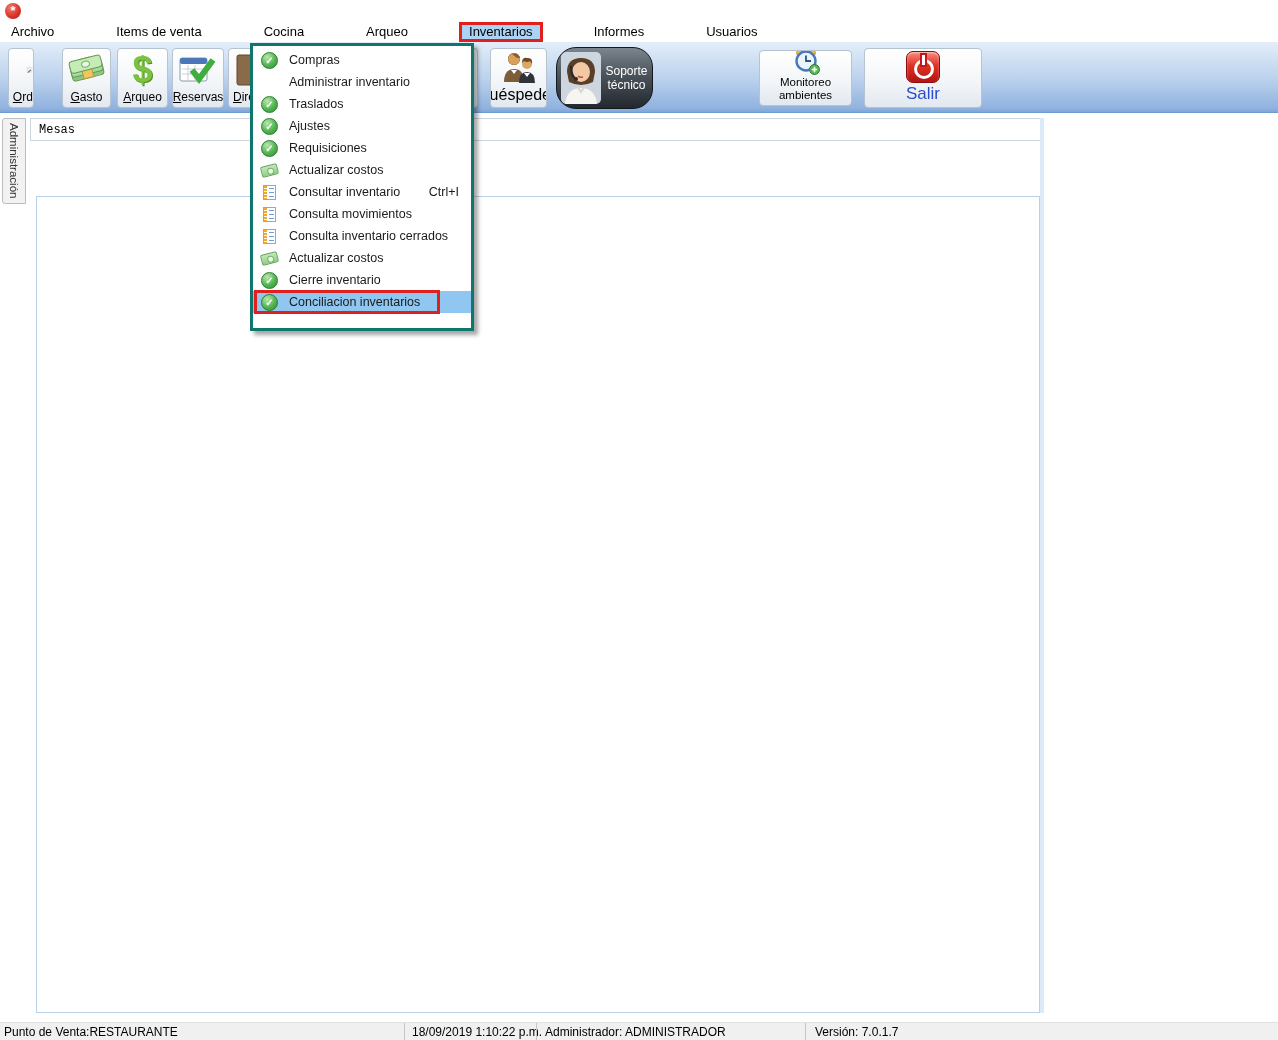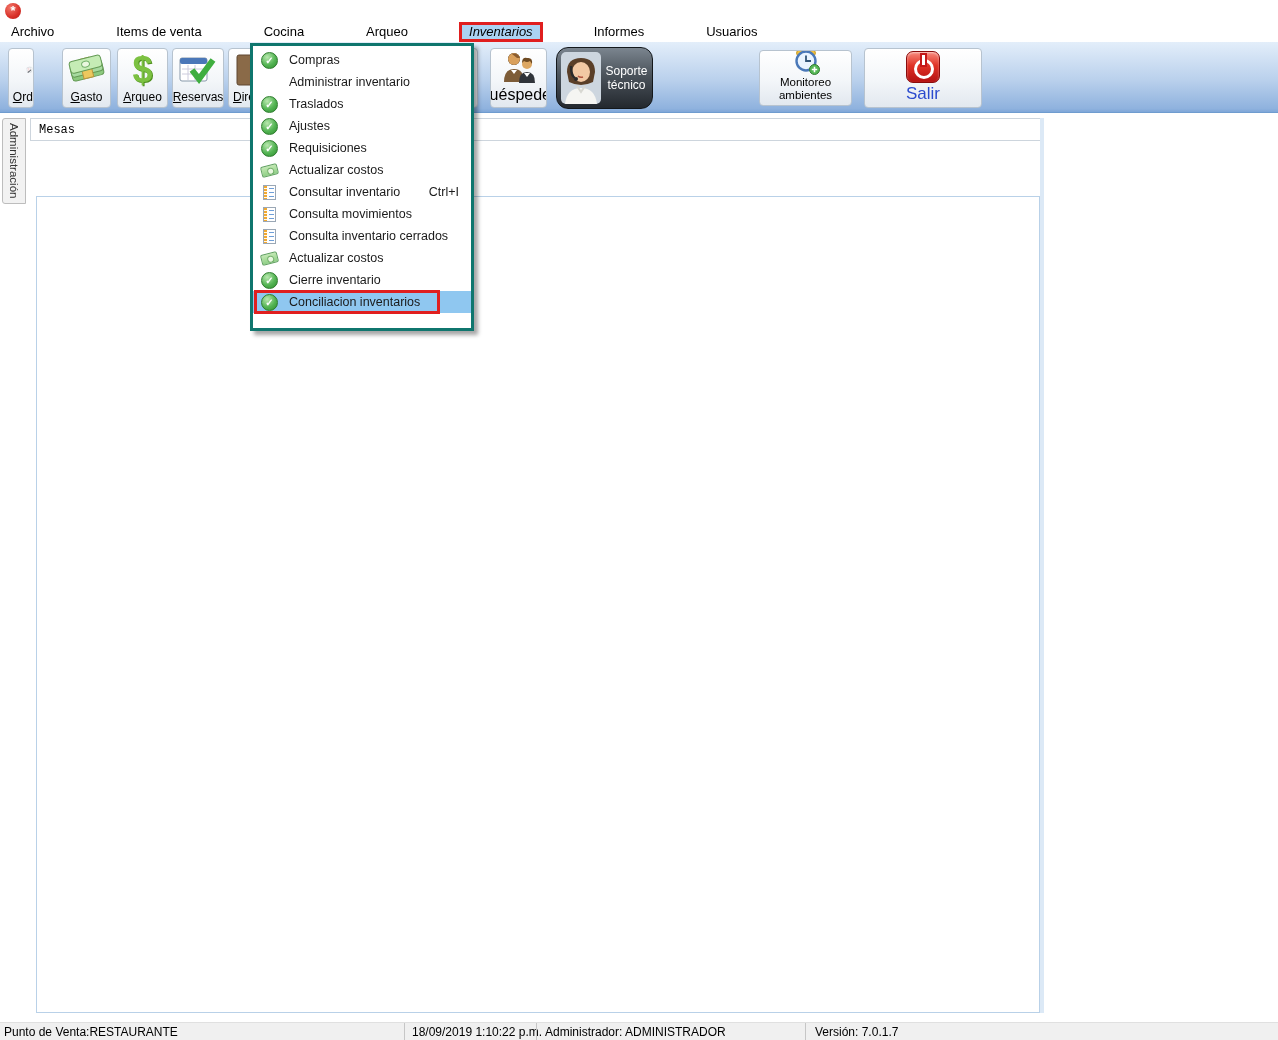--- a/index.html
+++ b/index.html
@@ -12,36 +12,36 @@
   .app-icon { position:absolute; left:5px; top:3px; width:16px; height:16px; border-radius:50%;
     background:radial-gradient(circle at 35% 30%, #f2776a, #d83028 60%, #b51d17);
     color:#fff; font-size:13px; line-height:15px; text-align:center; font-weight:bold; }
   .title-text { position:absolute; left:26px; top:4px; font-size:13px; color:#000; white-space:pre; }
 
   
   .menubar { position:absolute; left:0; top:22px; width:100%; height:20px; background:#fff;
     display:flex; align-items:center; font-size:13px; color:#000;gap:40px; }
   .menu-item { padding:2px 11px; height:20px; line-height:16px; cursor:default; }
   .menu-item.hl { background:#abd3f3; border:3px solid #e01f1f; padding:0 7px; line-height:14px;
-    height:20px;font-style:italic; }
+    height:20px; }
 
   
   .toolbar { position:absolute; left:0; top:42px; width:100%; height:71px;
     background:linear-gradient(180deg,#e3eefa 0%,#b9d0ec 55%,#8fb2de 95%,#7fa6d8 100%);
     border-bottom:1px solid #6f9ccf; }
   .tbtn { position:absolute; top:6px; height:60px; border:1px solid #b7c3cf; border-radius:4px;
     background:linear-gradient(180deg,#ffffff,#f3f6f9 55%,#e2e8ef);
     display:flex; flex-direction:column; align-items:center; justify-content:flex-end;
     padding-bottom:3px; cursor:pointer; overflow:hidden; }
   .tbtn .ticon { flex:1; display:flex; align-items:center; justify-content:center; width:100%; }
   .btn-label { display:block; font-size:12px; color:#000; white-space:nowrap; }
   .uline::first-letter { text-decoration:underline; }
   .dollar { font-size:36px; font-weight:bold; color:#7cc142; text-shadow:1px 1px 0 #4e8f1e; line-height:34px; }
   .btn-dark { background:linear-gradient(180deg,#7b858f,#4b535b 45%,#23282e); border:1px solid #14181c;
-    border-radius:12px; flex-direction:row; align-items:center; justify-content:flex-start;
+    border-radius:20px; flex-direction:row; align-items:center; justify-content:flex-start;
     padding:4px; gap:4px; }
   .btn-dark .btn-label { color:#fff; text-align:center; white-space:normal; line-height:14px; flex:1; }
   .photo { width:40px; height:52px; border-radius:5px; overflow:hidden; flex:none; }
   .label2 { white-space:normal; text-align:center; line-height:13px; font-size:11.5px; }
   .salir-label { color:#2b4bce; font-size:17px; }
 
   .power-icon { position:relative; width:34px; height:32px; border-radius:7px;
     background:linear-gradient(180deg,#f8897c,#e03226 45%,#b41212);
     border:1px solid #8a0c0c; box-shadow:inset 0 1px 2px rgba(255,255,255,.55); }
   .power-icon::before { content:""; position:absolute; left:7px; top:7px; width:14px; height:14px;

